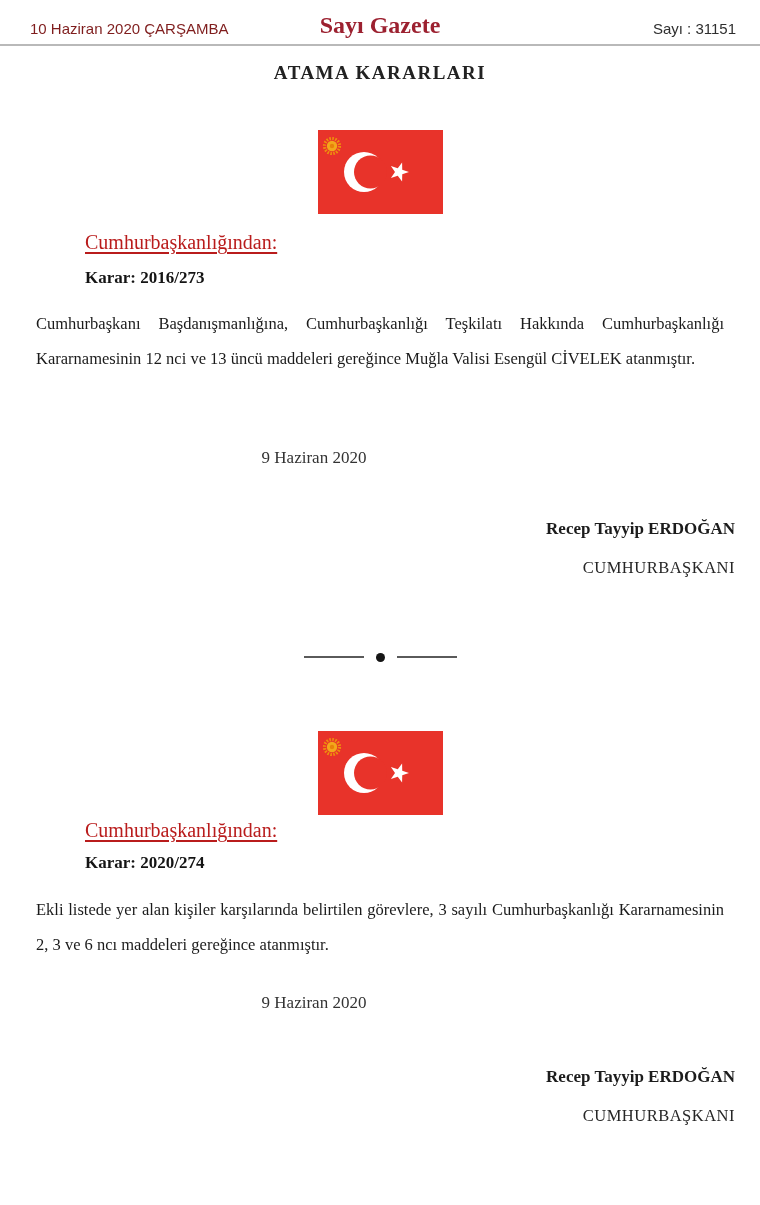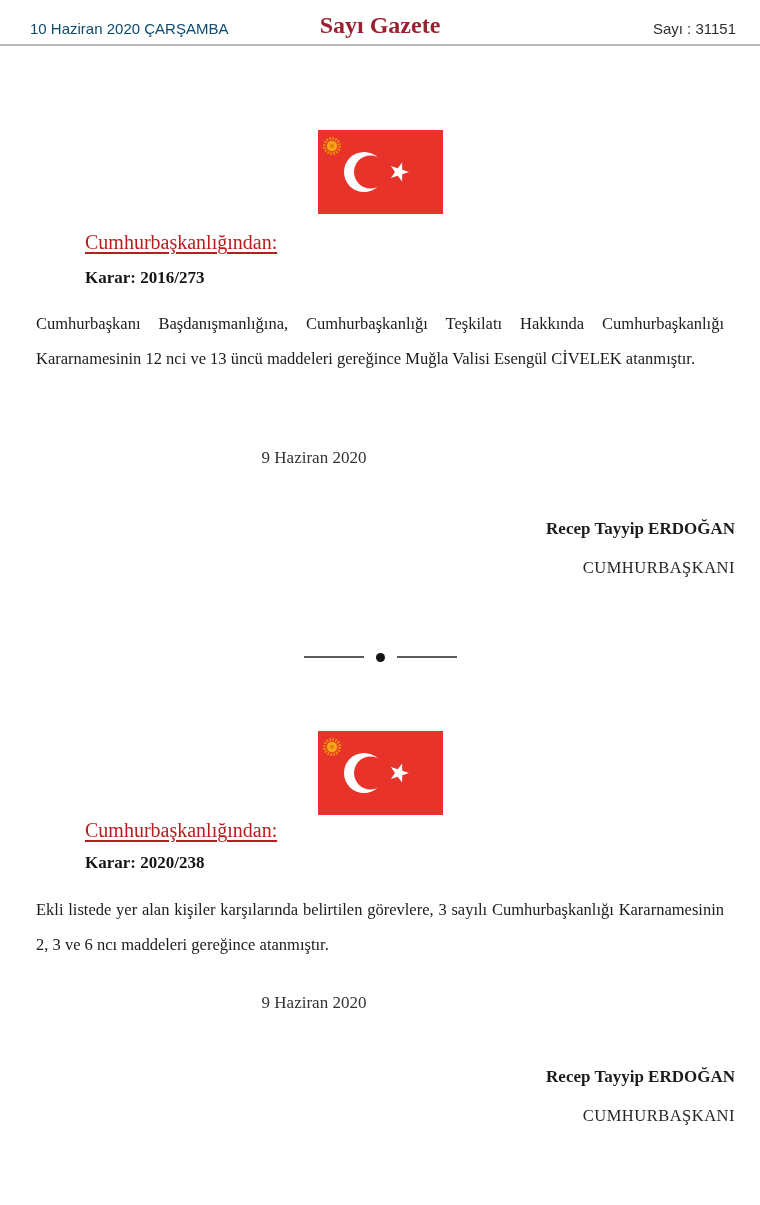--- a/index.html
+++ b/index.html
@@ -20,21 +20,21 @@
     top: 0; left: 0;
     width: 760px;
     height: 46px;
     border-bottom: 2px solid #b9b9b9;
   }
   .m-date {
     position: absolute;
     left: 30px; top: 20px;
     font-family: "Liberation Sans", sans-serif;
     font-size: 15px;
-    color: #0c4a6e;
+    color: #7f1d1d;
   }
   .m-title {
     position: absolute;
     left: 0; top: 12px;
     width: 760px;
     text-align: center;
     font-family: "Liberation Serif", serif;
     font-weight: bold;
     font-size: 24px;
     color: #9c2130;
@@ -164,20 +164,21 @@
 <body>
 
 <div class="page">
 
   <header class="masthead">
     <span class="m-date">10 Haziran 2020 ÇARŞAMBA</span>
     <span class="m-title">Sayı Gazete</span>
     <span class="m-issue">Sayı : 31151</span>
   </header>
 
+  <h1 class="page-title">ATAMA KARARLARI</h1>
 
   <svg class="flag flag-1" viewBox="0 0 125 84" xmlns="http://www.w3.org/2000/svg" aria-hidden="true">
     <rect x="0" y="0" width="125" height="84" fill="#E8332A"></rect>
     <circle cx="46" cy="42" r="20" fill="#ffffff"></circle>
     <circle cx="52.5" cy="42" r="16.5" fill="#E8332A"></circle>
     <polygon fill="#ffffff" points="91,42 84.24,44.35 84.09,51.51 79.76,45.8 72.91,47.88 77,42 72.91,36.12 79.76,38.2 84.09,32.49 84.24,39.65"></polygon>
     <g>
       <circle cx="14" cy="16" r="7.5" fill="none" stroke="#EE8F0C" stroke-width="3.2" stroke-dasharray="1.6 1.35"></circle>
       <circle cx="14" cy="16" r="5.2" fill="#F2A71B"></circle>
       <circle cx="14" cy="16" r="2.2" fill="#E8820A"></circle>
@@ -205,21 +206,21 @@
     <circle cx="52.5" cy="42" r="16.5" fill="#E8332A"></circle>
     <polygon fill="#ffffff" points="91,42 84.24,44.35 84.09,51.51 79.76,45.8 72.91,47.88 77,42 72.91,36.12 79.76,38.2 84.09,32.49 84.24,39.65"></polygon>
     <g>
       <circle cx="14" cy="16" r="7.5" fill="none" stroke="#EE8F0C" stroke-width="3.2" stroke-dasharray="1.6 1.35"></circle>
       <circle cx="14" cy="16" r="5.2" fill="#F2A71B"></circle>
       <circle cx="14" cy="16" r="2.2" fill="#E8820A"></circle>
     </g>
   </svg>
 
   <div class="authority authority-2">Cumhurbaşkanlığından:</div>
-  <div class="decision decision-2">Karar: 2020/238</div>
+  <div class="decision decision-2">Karar: 2020/274</div>
   <p class="body-text body-2">Ekli listede yer alan kişiler karşılarında belirtilen görevlere, 3 sayılı Cumhurbaşkanlığı Kararnamesinin 2, 3 ve 6 ncı maddeleri gereğince atanmıştır.</p>
   <div class="decree-date date-2">9 Haziran 2020</div>
   <div class="signature sig-2">
     <div class="sig-name">Recep Tayyip ERDOĞAN</div>
     <div class="sig-title">CUMHURBAŞKANI</div>
   </div>
 
 </div>
 
 </body></html>

